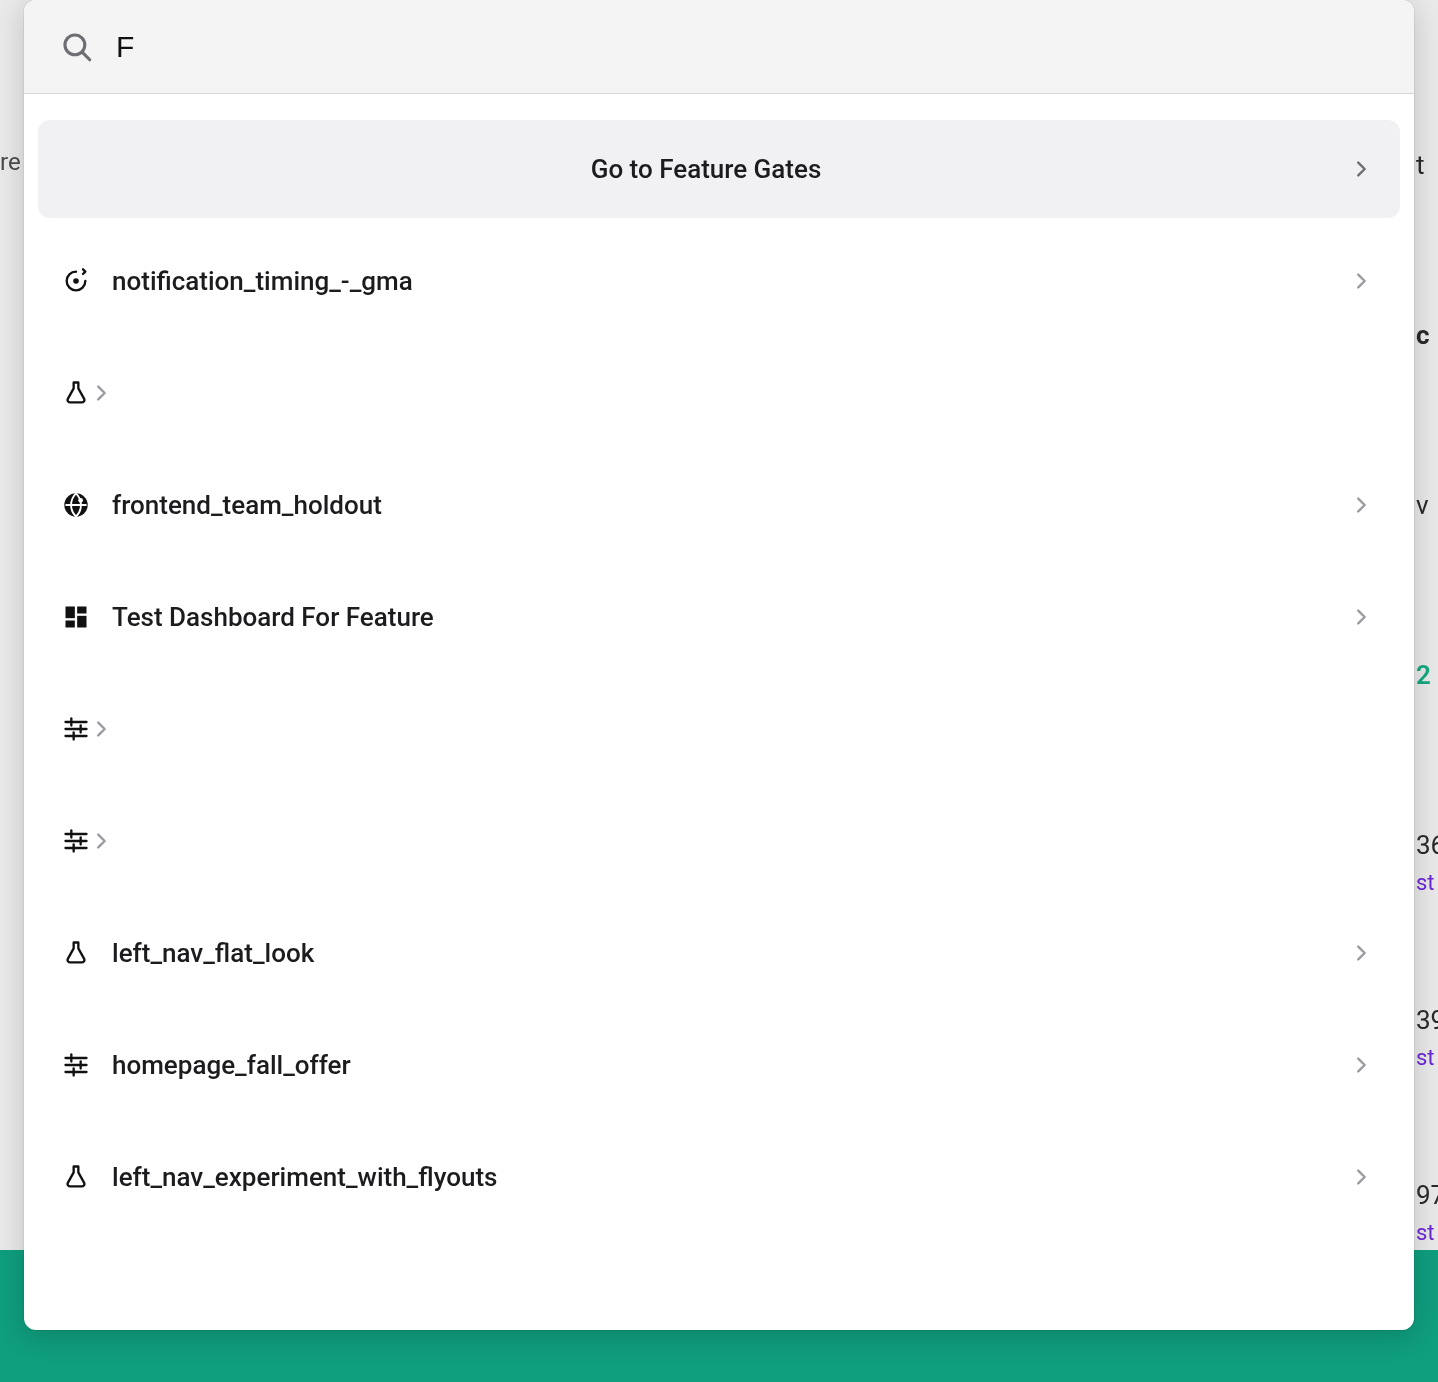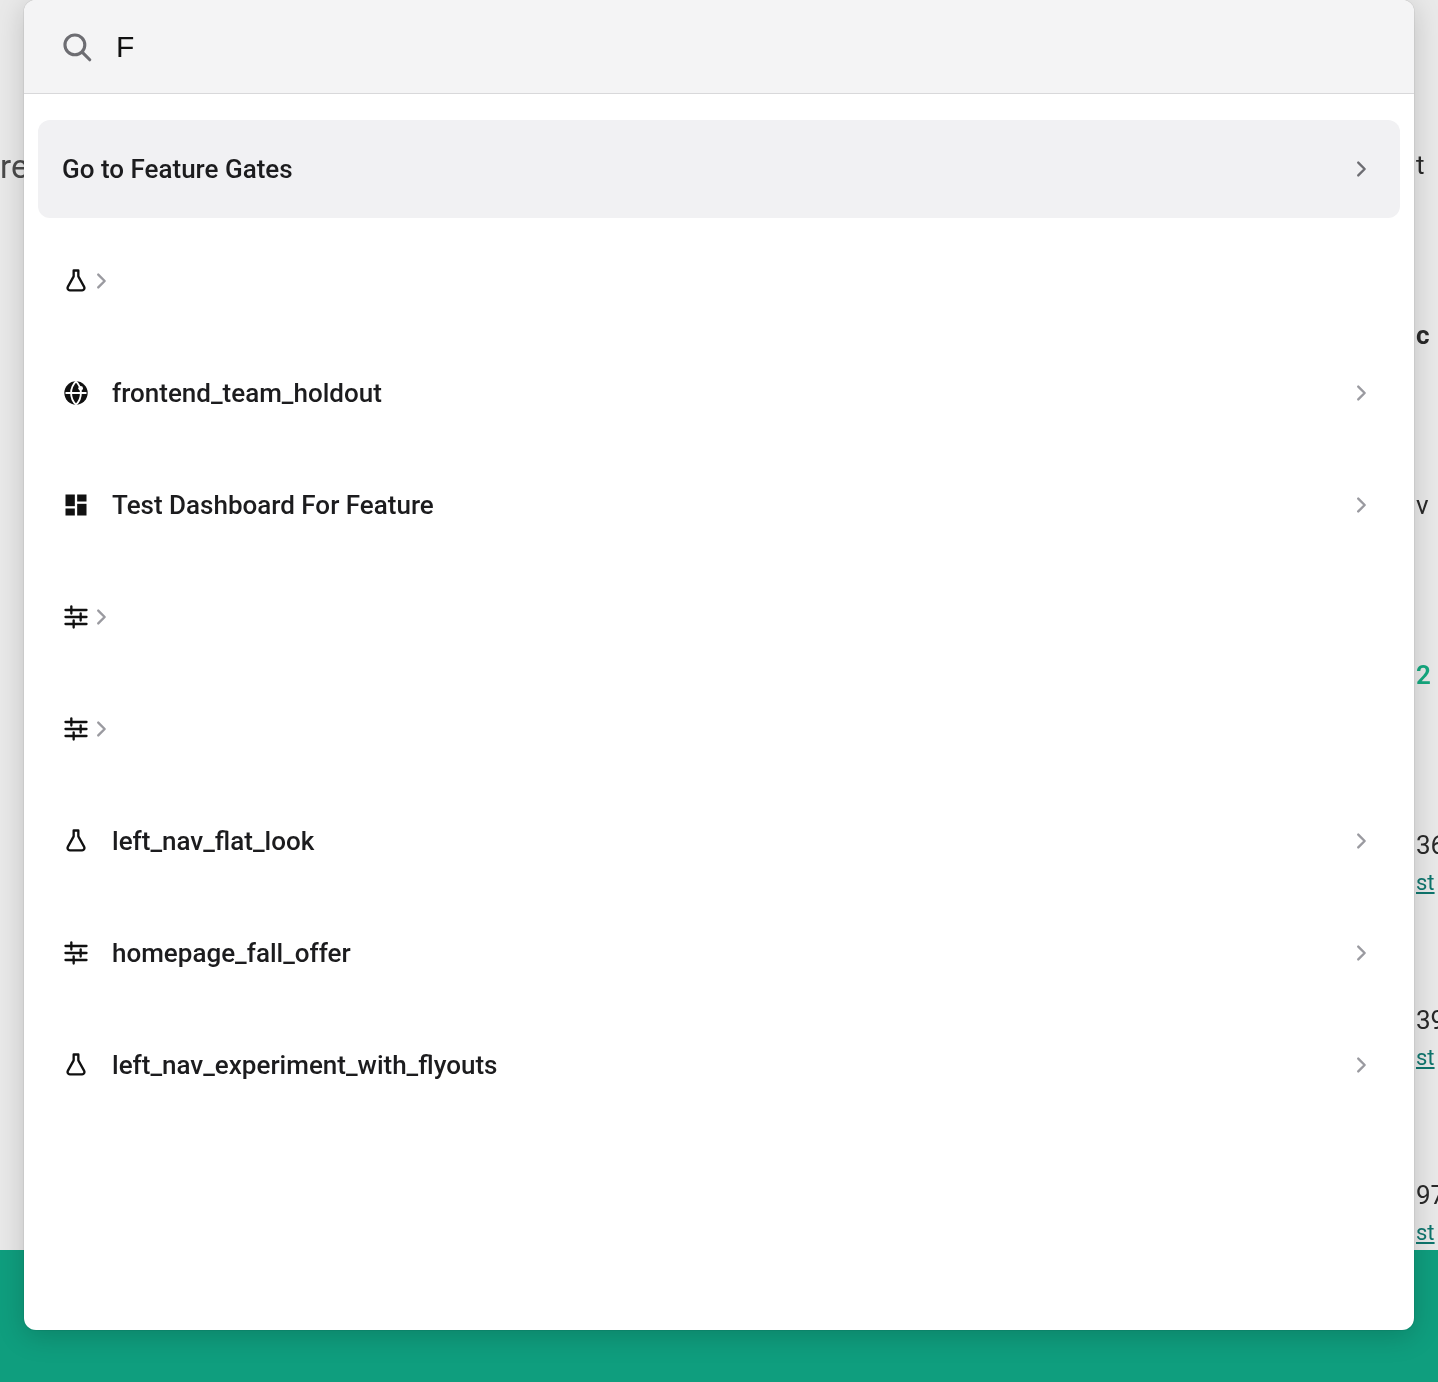--- a/index.html
+++ b/index.html
@@ -2,28 +2,28 @@
 <html><head>
 <meta charset="utf-8">
 <style>
   * { box-sizing: border-box; margin: 0; padding: 0; }
   html, body { width: 1438px; height: 1382px; font-family: -apple-system, BlinkMacSystemFont, "Segoe UI", Roboto, Helvetica, Arial, sans-serif; }
   body { background: #e9e9e9; position: relative; overflow: hidden; }
 
   
   .bg-left {
     position: absolute; left: 0; top: 150px; width: 20px; height: 40px;
-    color: #4a4a4a; font-size: 33px; line-height: 1; text-align: right;
+    color: #4a4a4a; font-size: 24px; line-height: 1; text-align: right;
   }
   .bg-right {
     position: absolute; right: 0; top: 150px; width: 22px;
     color: #2a2a2a; font-size: 26px;
   }
   .bg-right div { margin-bottom: 140px; white-space: nowrap; }
-  .bg-right .small { font-size: 22px; color: #0f766e; margin-top: -130px; margin-bottom: 110px; text-decoration: underline; }
+  .bg-right .small { font-size: 22px; color: #6d28d9; margin-top: -130px; margin-bottom: 110px; }
 
   .green-band {
     position: absolute; left: 0; right: 0; bottom: 0; height: 132px;
     background: #0f9e7e;
   }
 
   .dialog {
     position: absolute; left: 24px; top: 0; right: 24px; bottom: 52px;
     background: #ffffff;
     border-radius: 12px;
@@ -53,21 +53,21 @@
 
   .row {
     display: flex; align-items: center;
     height: 98px;
     padding: 0 28px 0 24px;
     border-radius: 12px;
     cursor: pointer;
     color: #1c1c1e;
   }
   .row.spaced { margin-top: 14px; }
-  .row.highlight { background: #f1f1f3; }
+  .row.highlight { background: #f1f1f3; text-align: center; }
 
   .row .type-icon {
     width: 28px; height: 28px; flex: 0 0 auto;
     color: #111;
     display: inline-flex; align-items: center; justify-content: center;
   }
   .row .label {
     flex: 1; font-size: 26px; font-weight: 500; padding-left: 22px;
     white-space: nowrap; overflow: hidden; text-overflow: ellipsis;
   }
@@ -118,20 +118,33 @@
         <svg viewBox="0 0 24 24" width="22" height="22" fill="none" stroke="currentColor" stroke-width="2.6" stroke-linecap="round" stroke-linejoin="round">
             <polyline points="9 5 16 12 9 19"></polyline>
           </svg>
       </span>
     </div>
 
     <div id="result-rows">
         <div class="row spaced">
           <span class="type-icon">
             <svg viewBox="0 0 24 24" width="28" height="28">
+              <use href="#ic-autorotate"></use>
+            </svg>
+          </span>
+          <span class="label">notification_timing_-_gma</span>
+          <span class="chev">
+            <svg viewBox="0 0 24 24" width="22" height="22">
+              <use href="#ic-chevron"></use>
+            </svg>
+          </span>
+        </div>
+        <div class="row spaced">
+          <span class="type-icon">
+            <svg viewBox="0 0 24 24" width="28" height="28">
               <use href="#ic-flask"></use>
             </svg>
           </span>
           <span class="chev">
             <svg viewBox="0 0 24 24" width="22" height="22">
               <use href="#ic-chevron"></use>
             </svg>
           </span>
         </div>
         <div class="row spaced">

